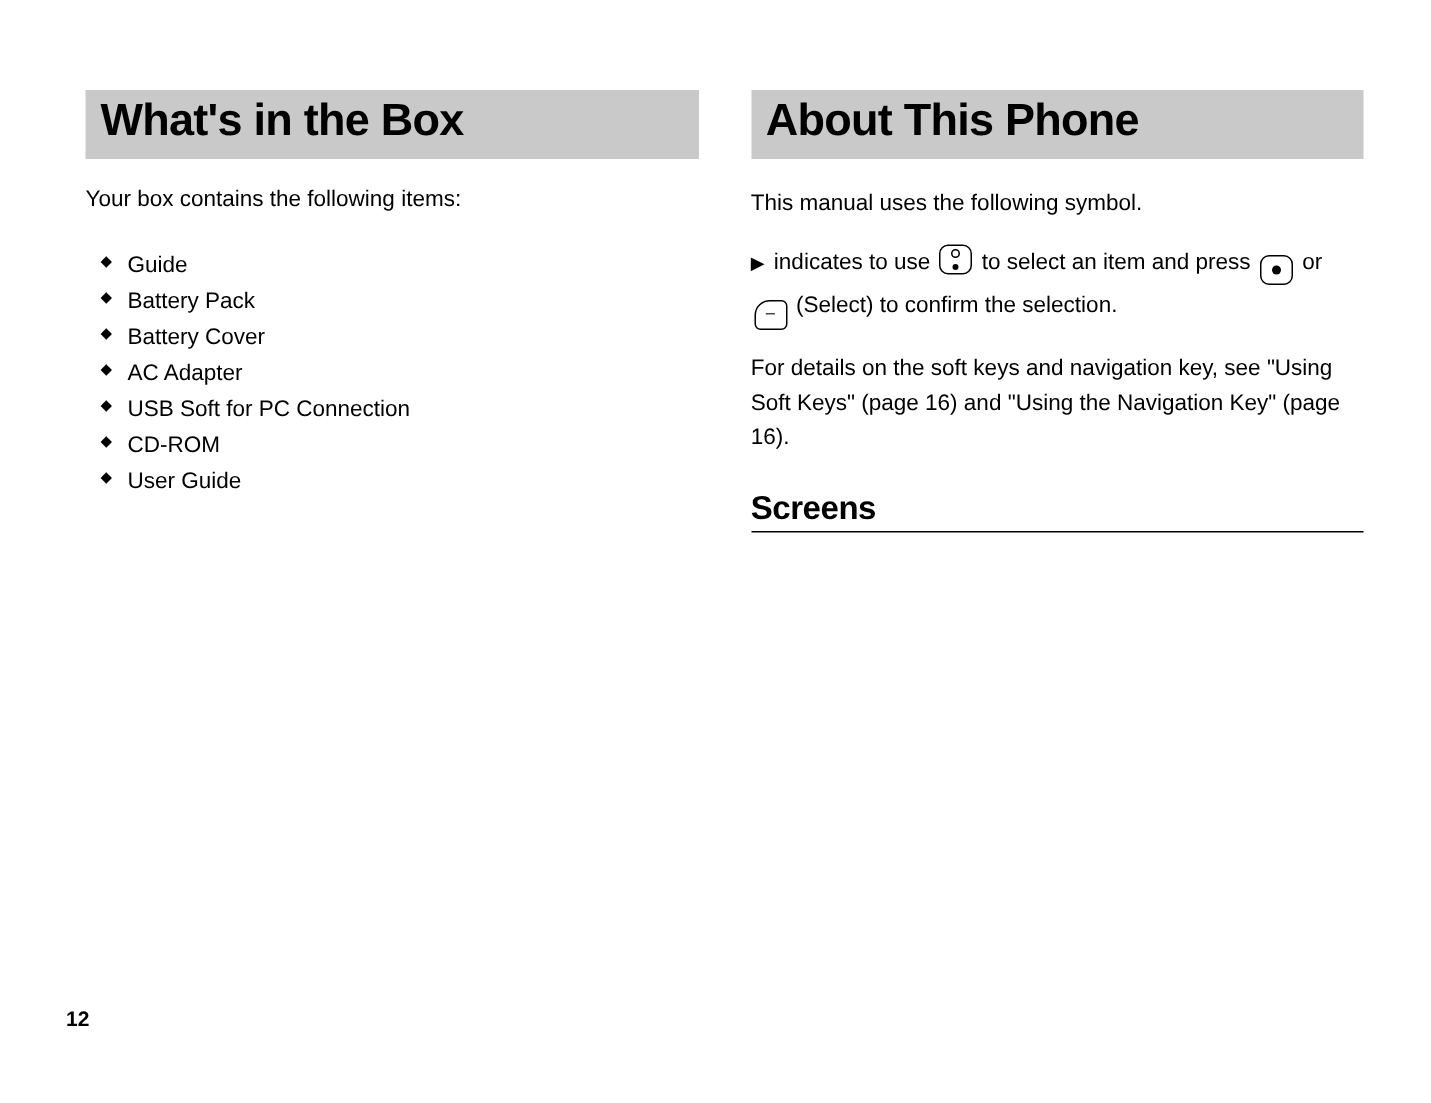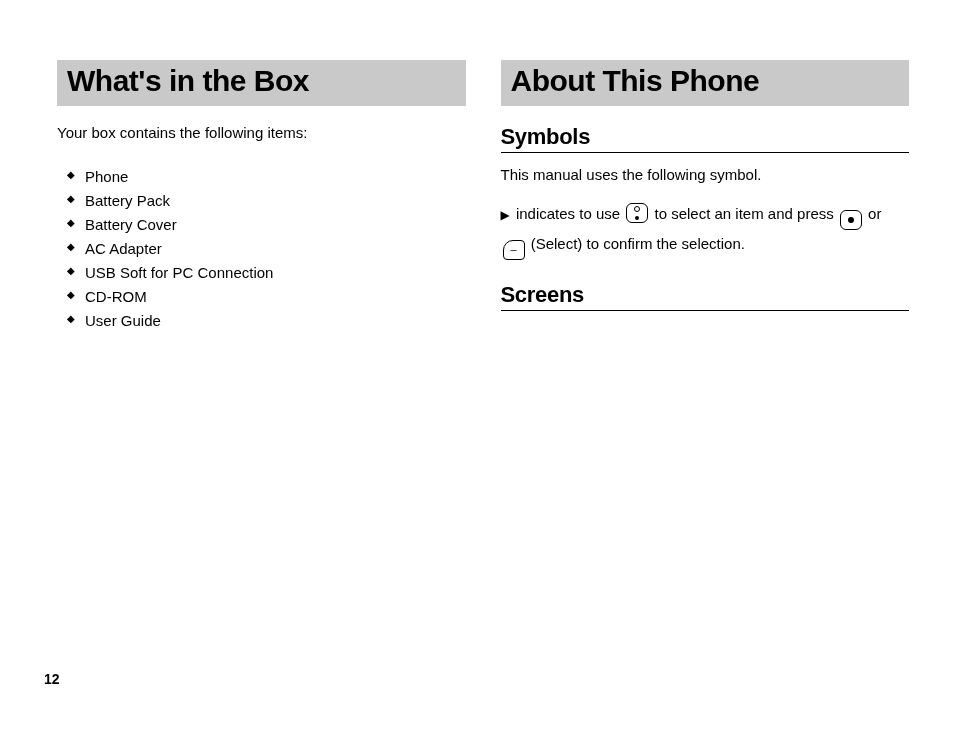--- a/index.html
+++ b/index.html
@@ -134,46 +134,46 @@
 </style>
 </head>
 <body>
 
 <div class="page">
 
   <div class="col">
     <h1 class="main-heading">What's in the Box</h1>
     <p class="intro">Your box contains the following items:</p>
     <ul class="items">
-      <li><span class="bullet">◆</span><span>Phone</span></li>
+      <li><span class="bullet">◆</span><span>Guide</span></li>
       <li><span class="bullet">◆</span><span>Battery Pack</span></li>
       <li><span class="bullet">◆</span><span>Battery Cover</span></li>
       <li><span class="bullet">◆</span><span>AC Adapter</span></li>
       <li><span class="bullet">◆</span><span>USB Soft for PC Connection</span></li>
       <li><span class="bullet">◆</span><span>CD-ROM</span></li>
       <li><span class="bullet">◆</span><span>User Guide</span></li>
     </ul>
   </div>
 
   <div class="col">
     <h1 class="main-heading">About This Phone</h1>
 
-    <h2 class="sub-heading">Symbols</h2>
     <p class="body-text">This manual uses the following symbol.</p>
 
     <p class="symbol-line">
       <span class="tri">▶</span>
       <span>indicates to use</span>
       <span class="key nav"></span>
       <span>to select an item and press</span>
       <span class="key center"></span>
       <span>or</span>
       <span class="key soft"></span>
       <span>(Select) to confirm the selection.</span>
     </p>
 
+    <p class="body-text">For details on the soft keys and navigation key, see "Using Soft Keys" (page 16) and "Using the Navigation Key" (page 16).</p>
 
     <h2 class="sub-heading sec2">Screens</h2>
   </div>
 
 </div>
 
 <div class="page-number">12</div>
 
 </body></html>

